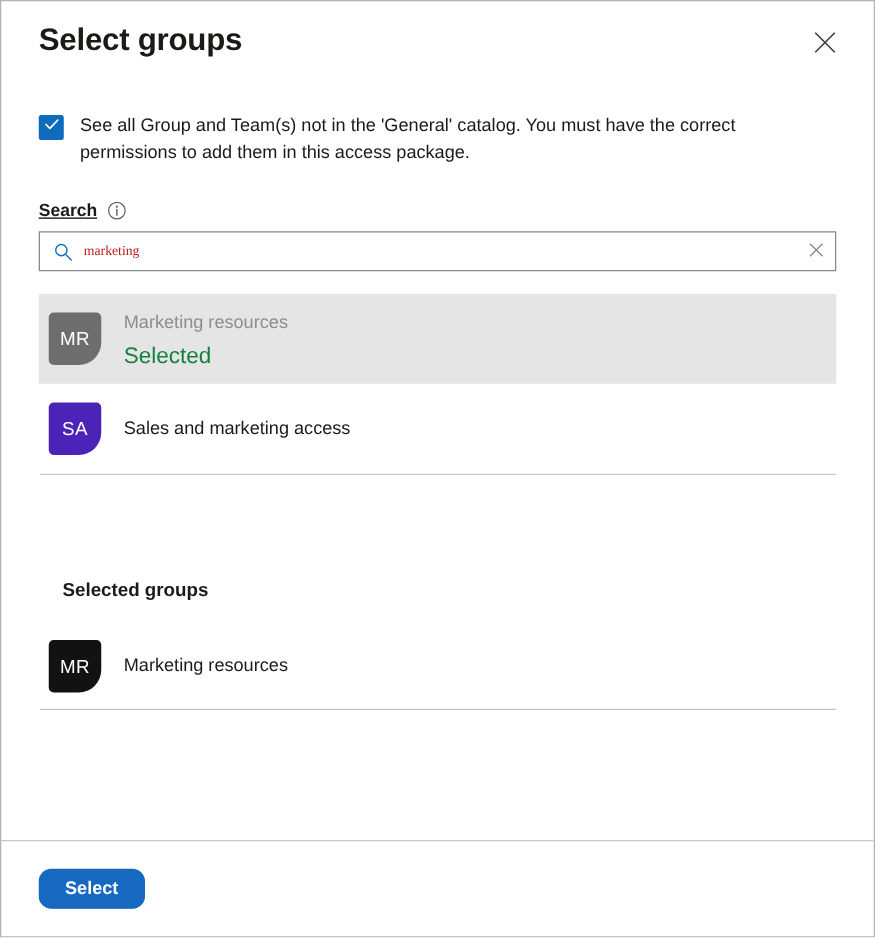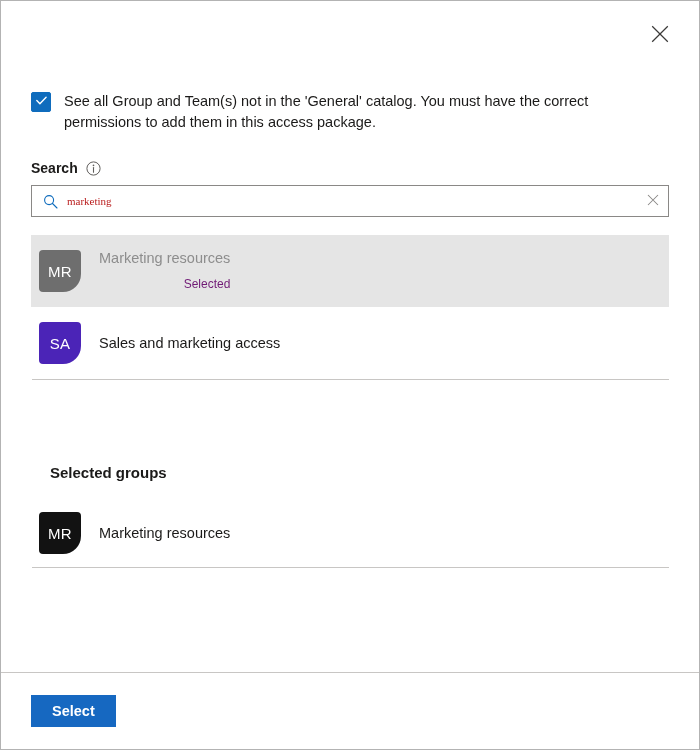--- a/index.html
+++ b/index.html
@@ -90,20 +90,21 @@
     line-height: 21px;
     color: #1b1a19;
     max-width: 565px;
   }
 
   
   .search-label-row {
     display: flex;
     align-items: center;
     margin-top: 27px;
+    text-decoration: underline;
   }
   .search-label {
     font-size: 14px;
     font-weight: 600;
     color: #1b1a19;
   }
   .info-icon {
     margin-left: 8px;
     width: 15px;
     height: 15px;
@@ -197,25 +198,24 @@
     flex-direction: column;
     justify-content: center;
   }
   .result-name {
     font-size: 14.5px;
     line-height: 22px;
     color: #1b1a19;
   }
   .result-row.is-disabled .result-name { color: #8d8d8d; }
   .result-sub {
-    font-size: 12px;
+    font-size: 18px;
     line-height: 22px;
-    color: #701a75;
+    color: #15803d;
     margin-top: 4px;
-    text-align: right;
   }
   .list-divider {
     height: 1px;
     background: #c8c6c4;
     margin-left: 1px;
     margin-right: 0px;
   }
 
   
   .selected-section {
@@ -270,34 +270,35 @@
     align-items: center;
     padding-left: 30px;
     box-sizing: border-box;
   }
   .primary-button {
     height: 32px;
     min-width: 80px;
     padding: 0 20px;
     background: #1668c1;
     border: 1px solid #1668c1;
-    border-radius: 0;
+    border-radius: 10px;
     color: #ffffff;
     font-family: "Liberation Sans", sans-serif;
     font-size: 14.5px;
     font-weight: 600;
     cursor: pointer;
   }
 </style>
 </head>
 <body>
 
 <div class="dialog">
 
   <div class="dialog-header">
+    <div class="dialog-title">Select groups</div>
     <button class="close-button">
       <span>
         <svg width="18" height="18" viewBox="0 0 18 18" aria-hidden="true">
           <path d="M1.2 1.2 L16.8 16.8 M16.8 1.2 L1.2 16.8" stroke="#3b3a39" stroke-width="1.25" fill="none"></path>
         </svg>
       </span>
     </button>
   </div>
 
   <div class="dialog-body">

